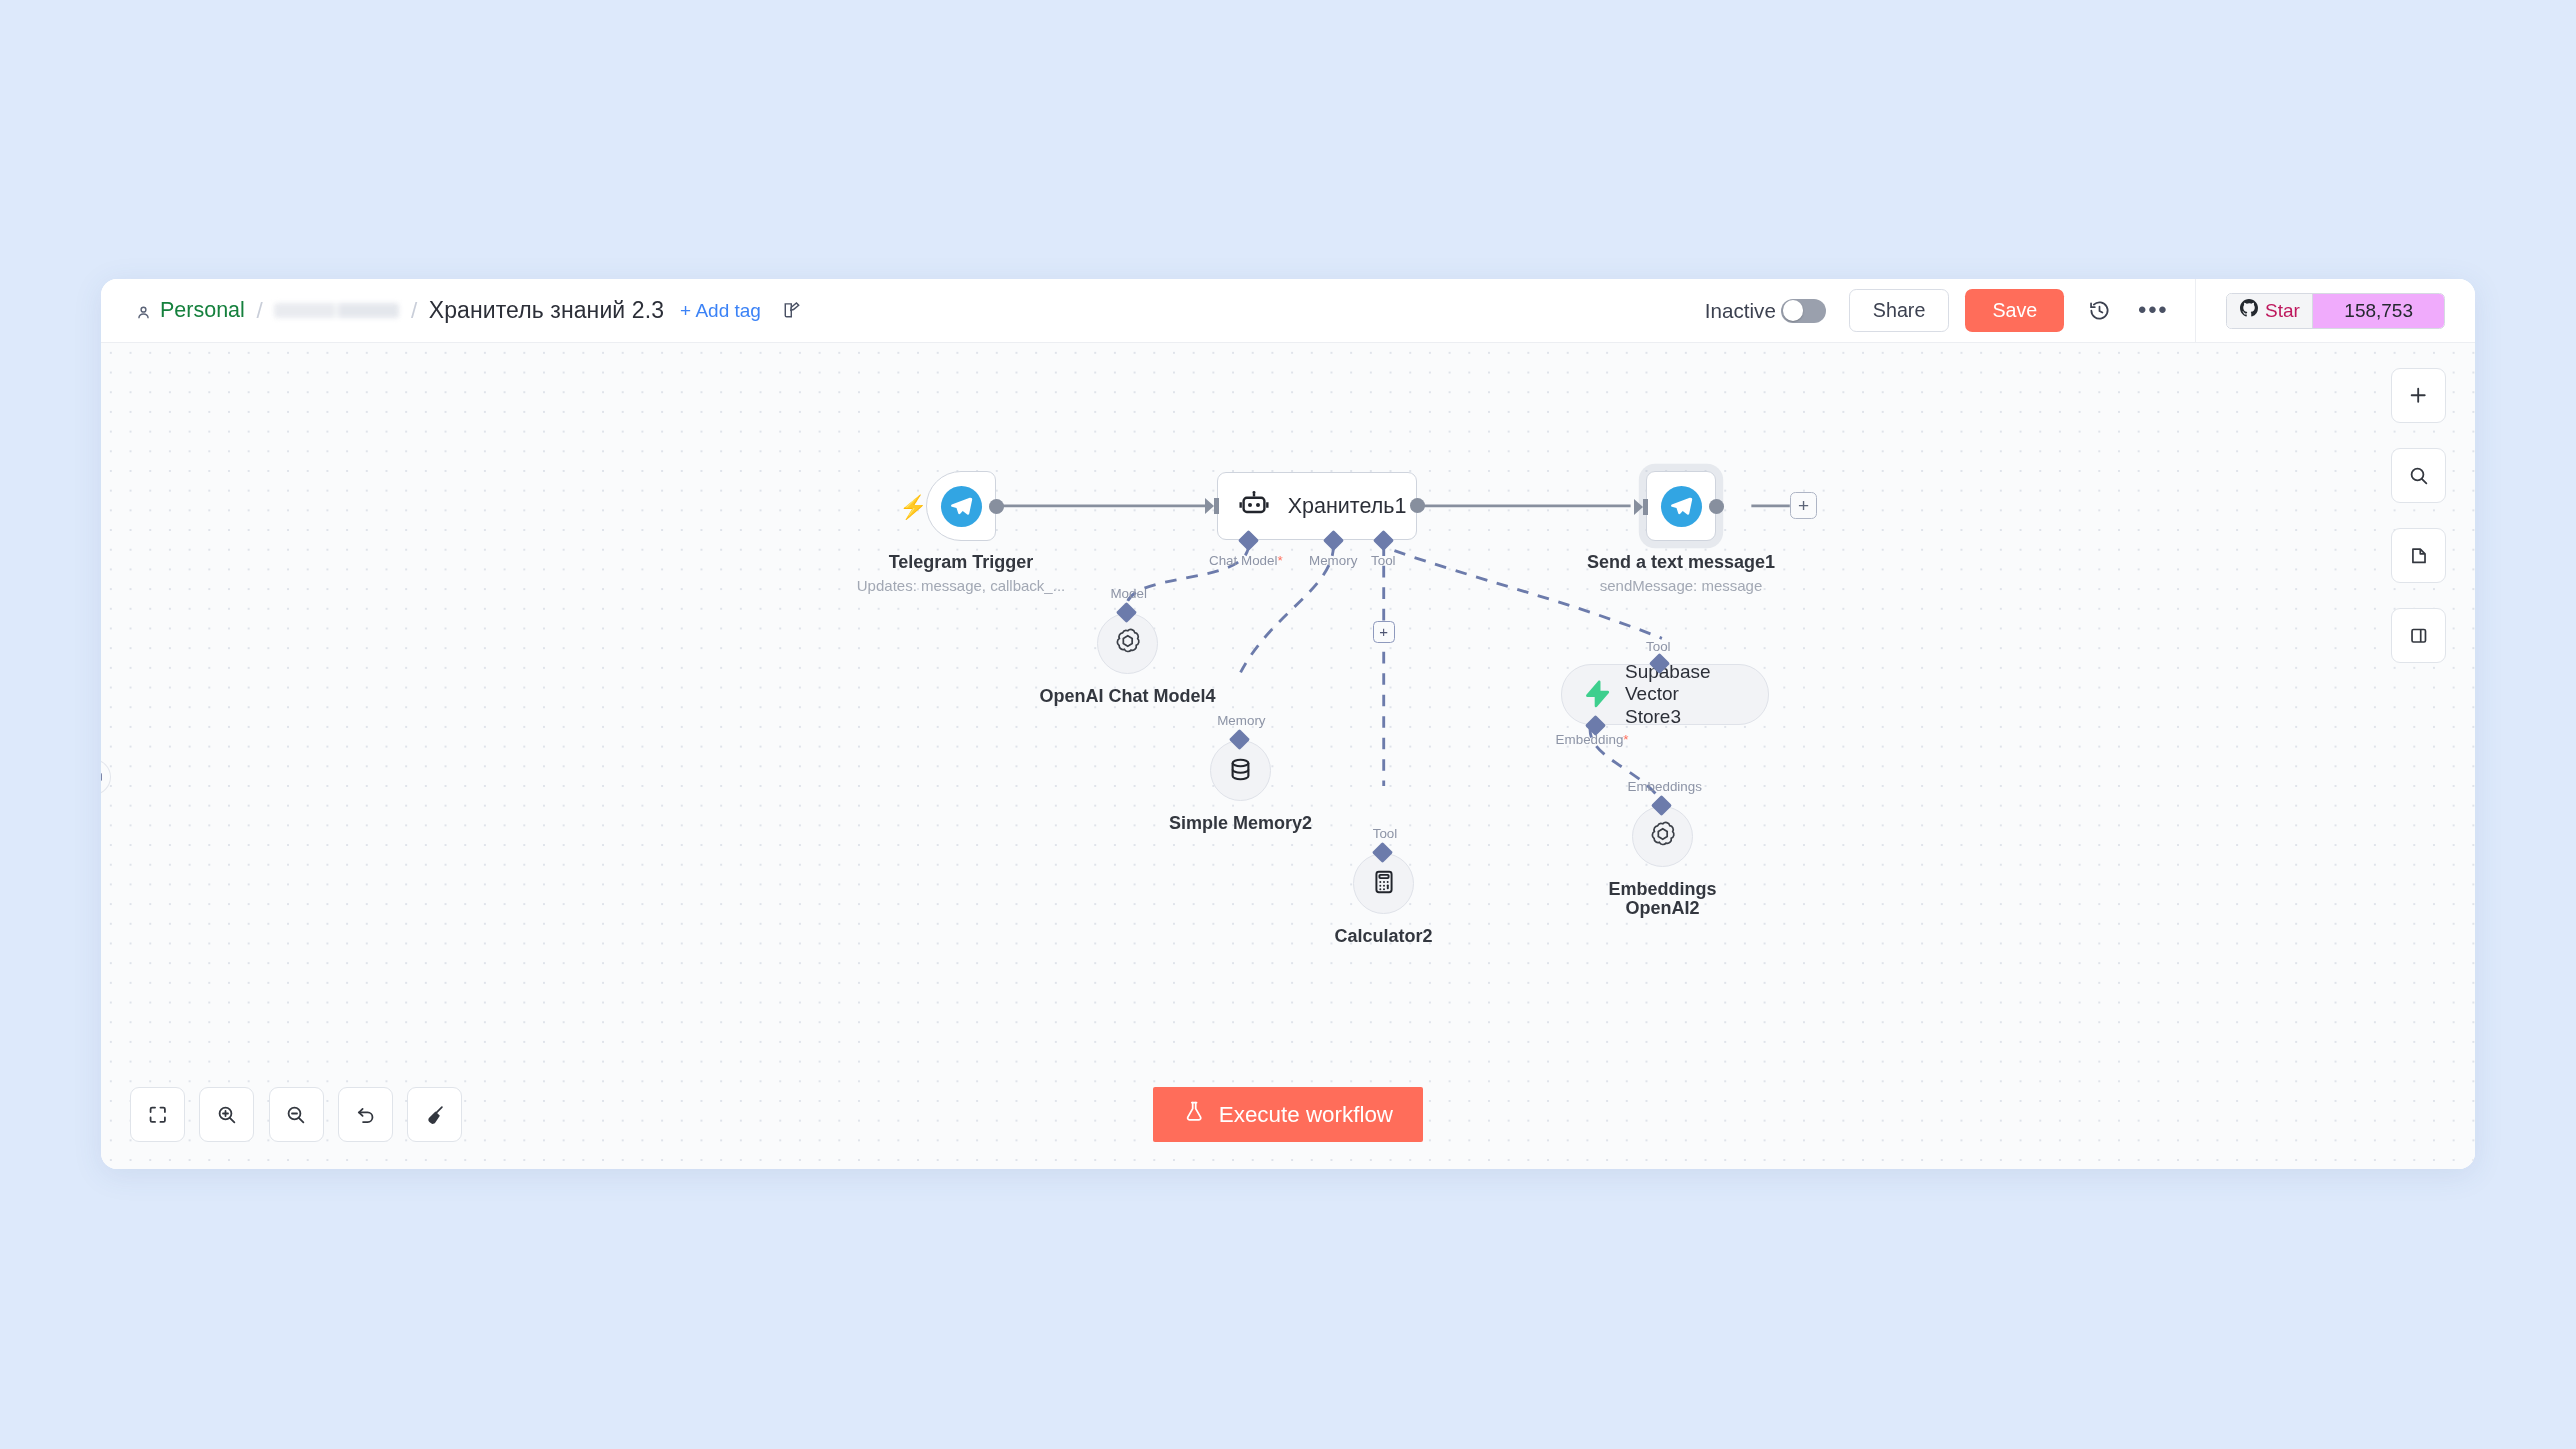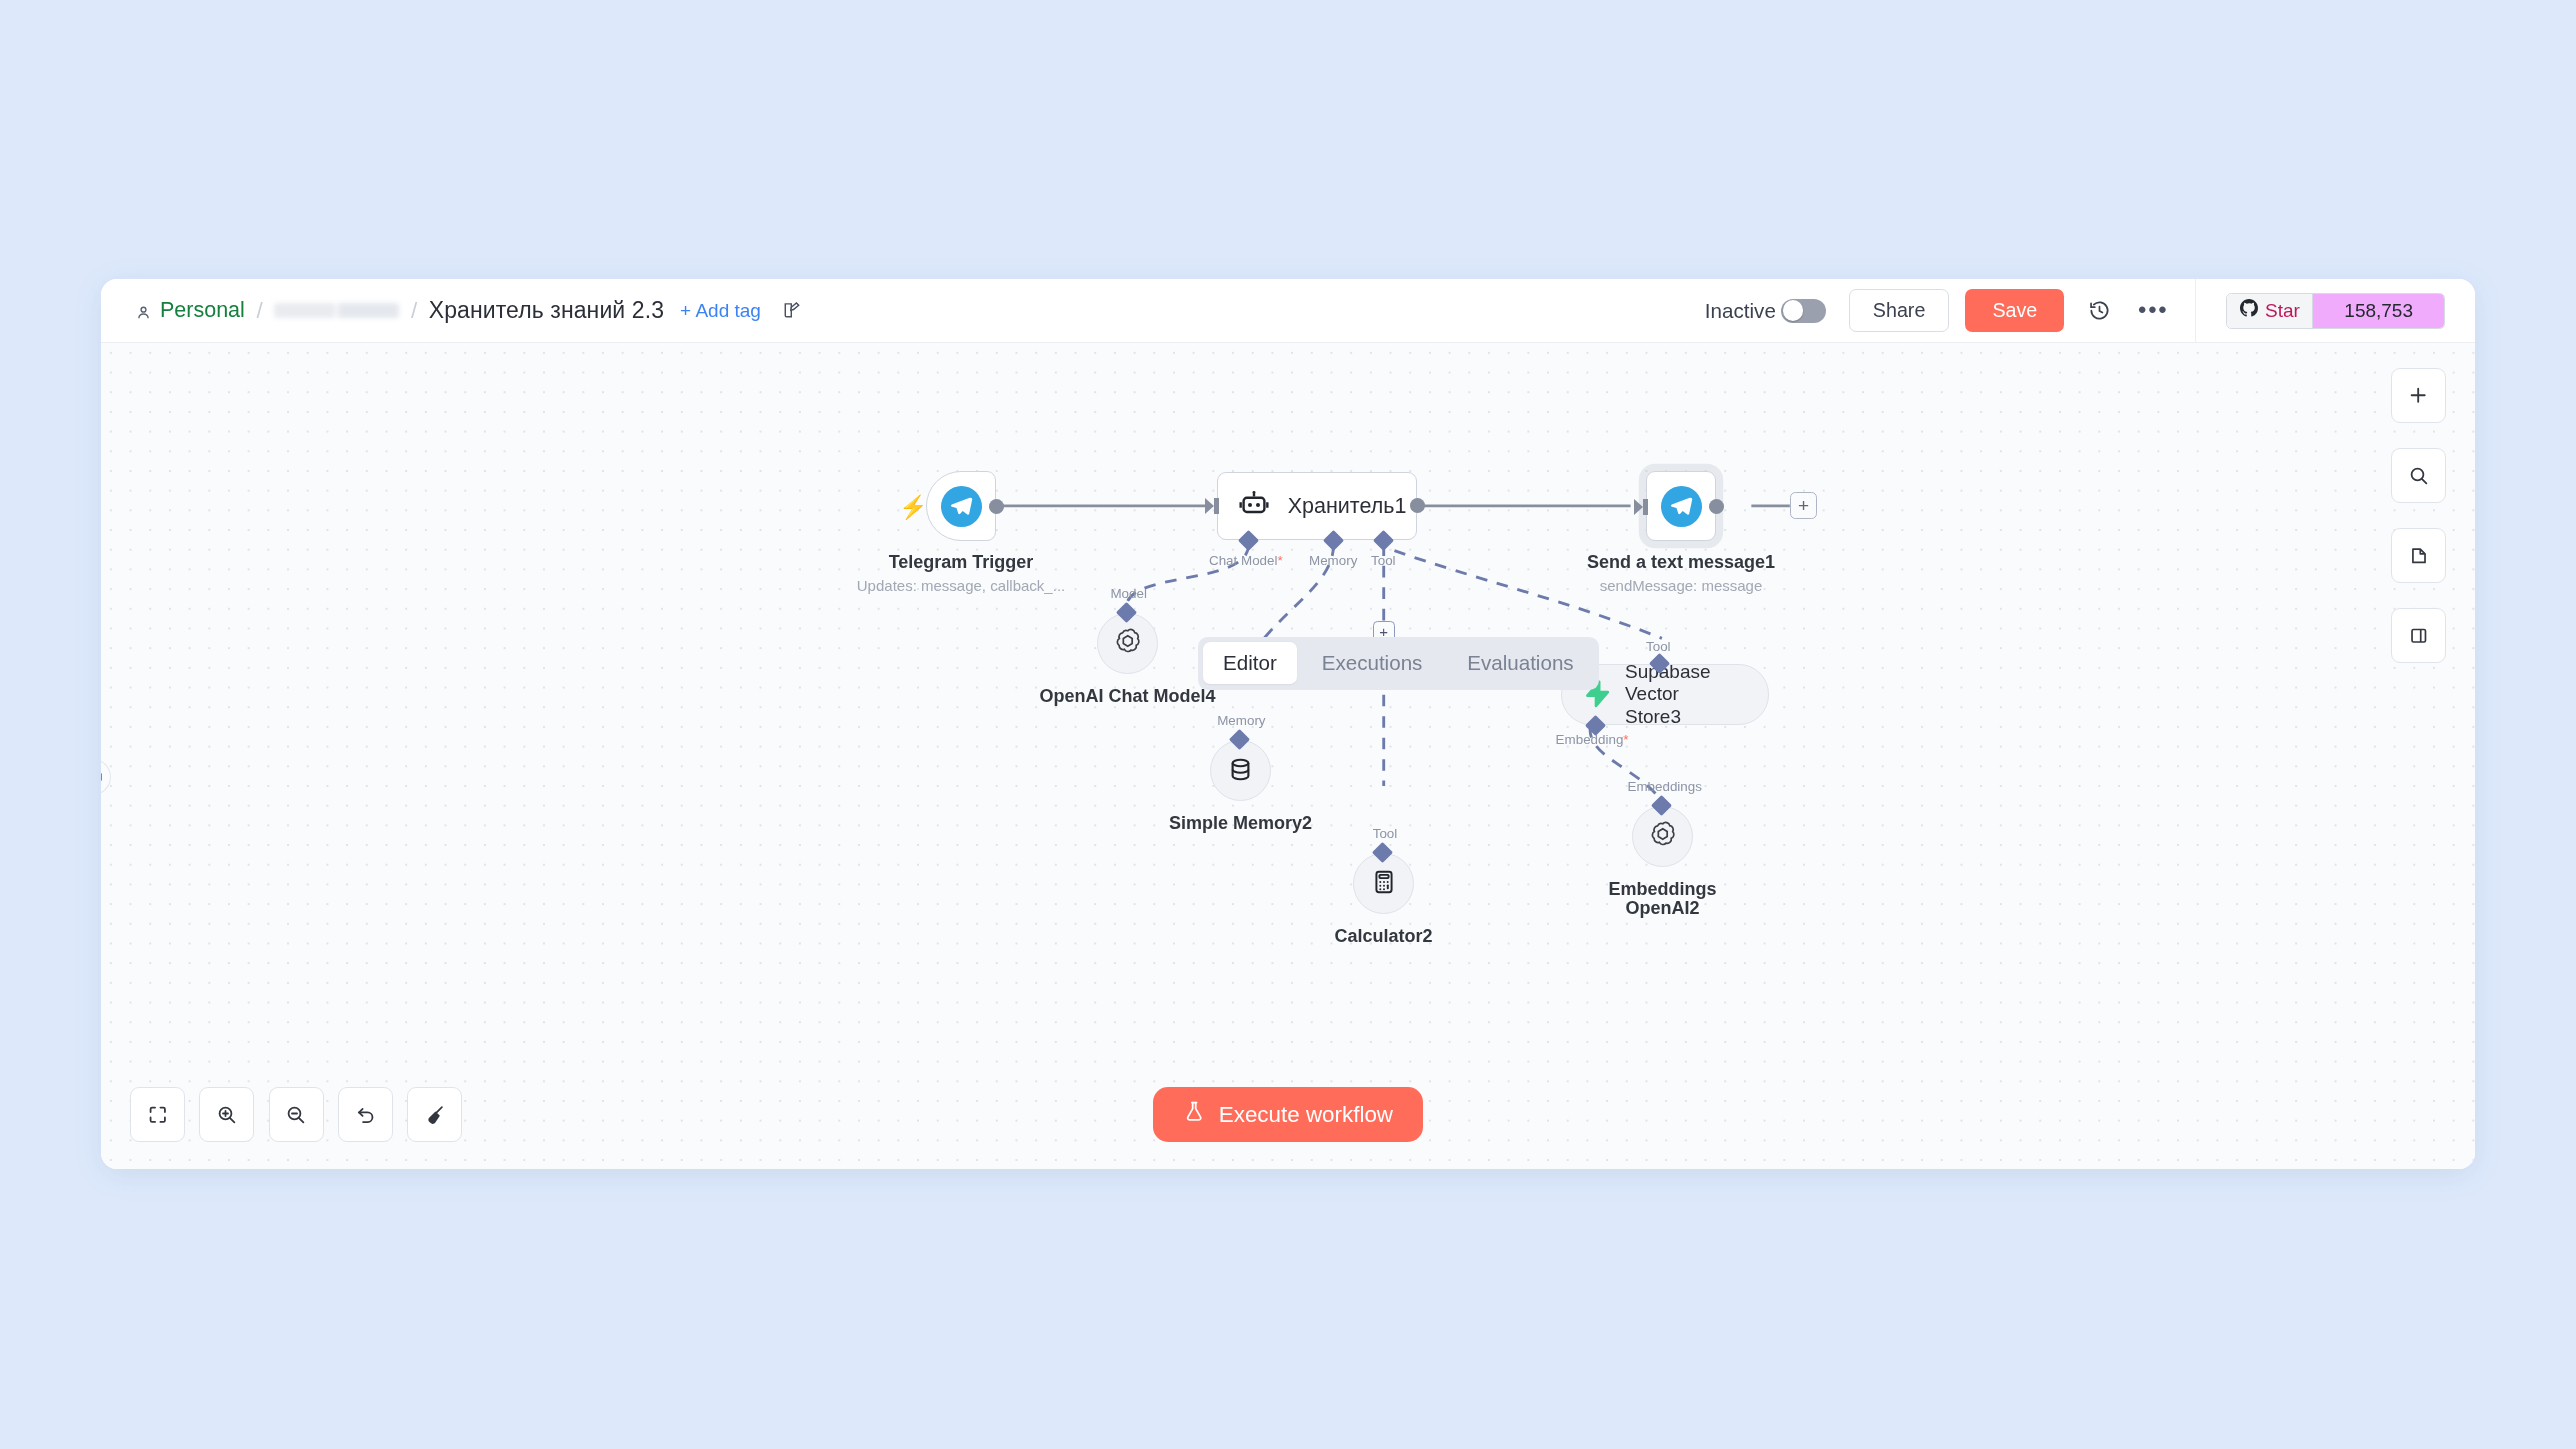--- a/index.html
+++ b/index.html
@@ -216,21 +216,21 @@
   .canvas-controls { position: absolute; left: 29px; bottom: 27px; display: flex; gap: 14.3px; }
   .ctrl-btn {
     width: 55px; height: 55px; background: #fff;
     border: 0.9px solid #e0e4ea; border-radius: 9px;
     display: flex; align-items: center; justify-content: center;
     color: #33373f; cursor: pointer;
   }
 
   .exec-btn {
     position: absolute; left: 50%; transform: translateX(-50%); bottom: 27px;
-    height: 55px; padding: 0 30px; border: none; border-radius: 15px;
+    height: 55px; padding: 0 30px; border: none; border-radius: 2px;
     background: #ff6d5a; color: #fff; font-size: 22.4px;
     display: flex; align-items: center; gap: 13.4px; cursor: pointer;
   }
 
   
   .right-rail { position: absolute; right: 29px; top: 25px; display: flex; flex-direction: column; gap: 25px; }
   .rail-btn {
     width: 55px; height: 55px; background: #fff;
     border: 0.9px solid #e0e4ea; border-radius: 9px;
     display: flex; align-items: center; justify-content: center;
@@ -304,25 +304,20 @@
               </svg>
             </span>
             <span>Star</span>
           </span>
           <span class="gh-count">158,753</span>
         </div>
       </div>
     </div>
   </div>
 
-  <div class="tabs">
-    <div class="tab active">Editor</div>
-    <div class="tab">Executions</div>
-    <div class="tab">Evaluations</div>
-  </div>
 
   <div class="canvas">
 
     <div class="canvas-handle">
         <i></i>
       </div>
 
     <svg class="wires" viewBox="0 0 2654 923" preserveAspectRatio="none">
 
       <path d="M1000 182 L1240 182" stroke="#878f9e" stroke-width="3" fill="none"></path>

